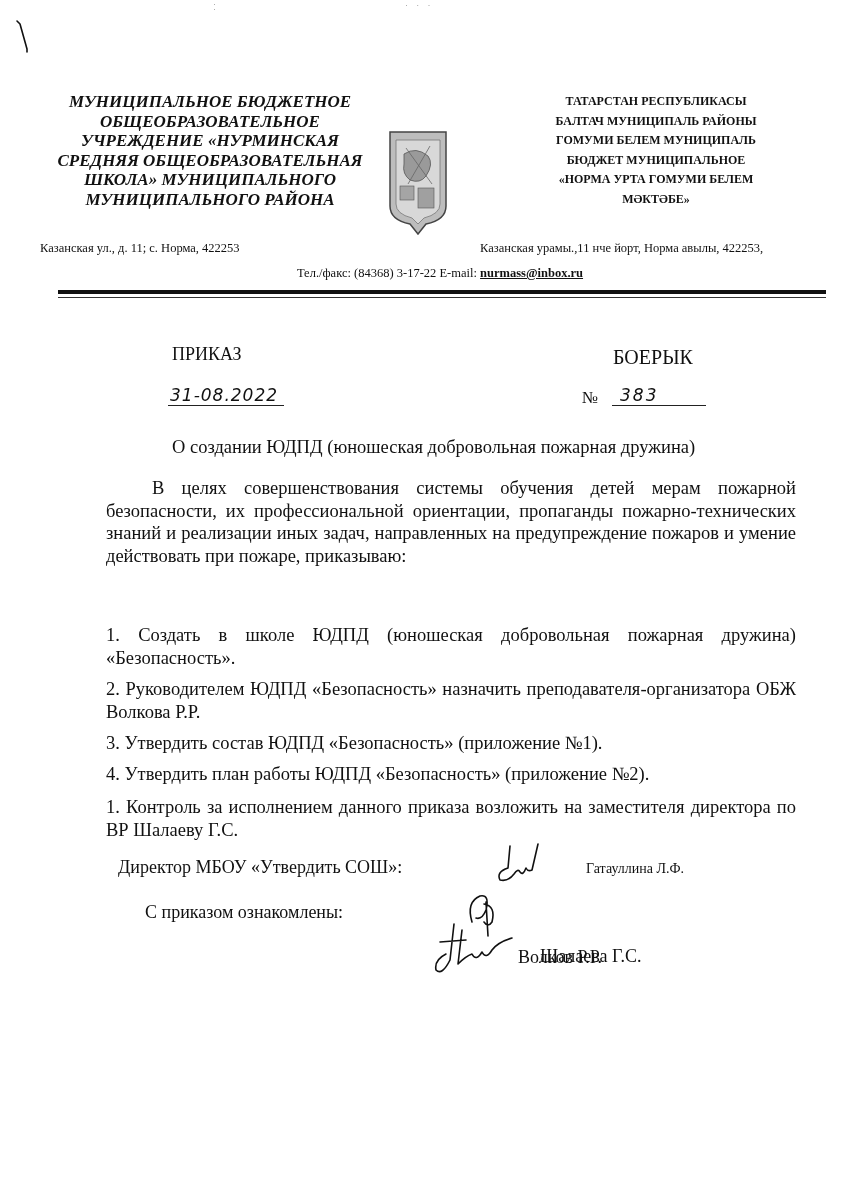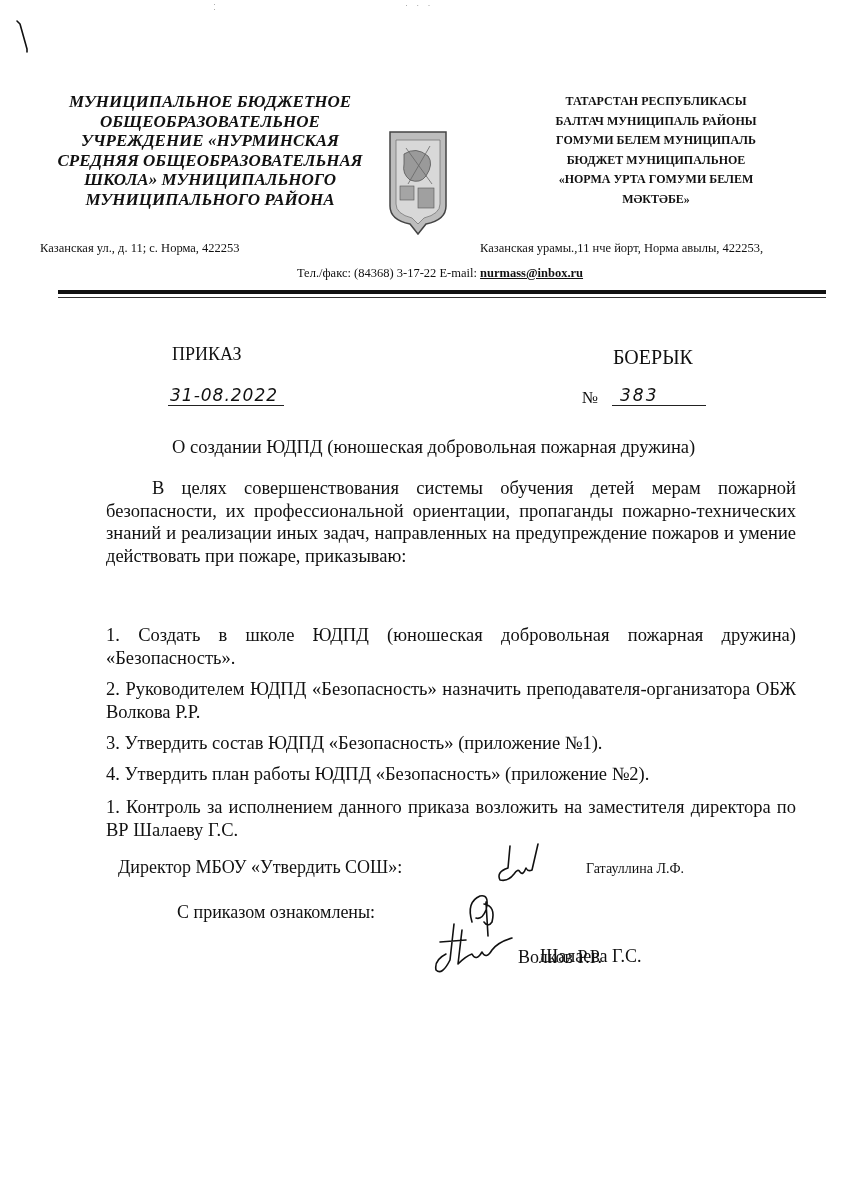--- a/index.html
+++ b/index.html
@@ -50,21 +50,21 @@
   .preamble { top: 477px; text-indent: 46px; text-align-last: left; }
   .item { text-align-last: left; margin-top: 48px; }
   .item1 { top: 576px; }
   .item2 { top: 630px; }
   .item3 { top: 684px; }
   .item4 { top: 715px; }
   .item5 { top: 748px; }
 
   .sign-dir-label { left: 118px; top: 857px; font-size: 18px; }
   .sign-dir-name { left: 586px; top: 861px; font-size: 14px; }
-  .sign-ack-label { left: 145px; top: 902px; font-size: 18px; margin-left: 32px; }
+  .sign-ack-label { left: 145px; top: 902px; font-size: 18px; }
   .sign-ack-name1 { left: 518px; top: 903px; font-size: 18px; margin-top: 44px; }
   .sign-ack-name2 { left: 540px; top: 946px; font-size: 18px; }
   .sig { stroke: #111; fill: none; stroke-width: 1.6; stroke-linecap: round; stroke-linejoin: round; }
   .sig-dir { left: 490px; top: 838px; width: 60px; height: 50px; }
   .sig-volkov { left: 462px; top: 892px; width: 48px; height: 48px; }
   .sig-shalaeva { left: 432px; top: 920px; width: 95px; height: 60px; }
 </style>
 </head>
 <body>
 

